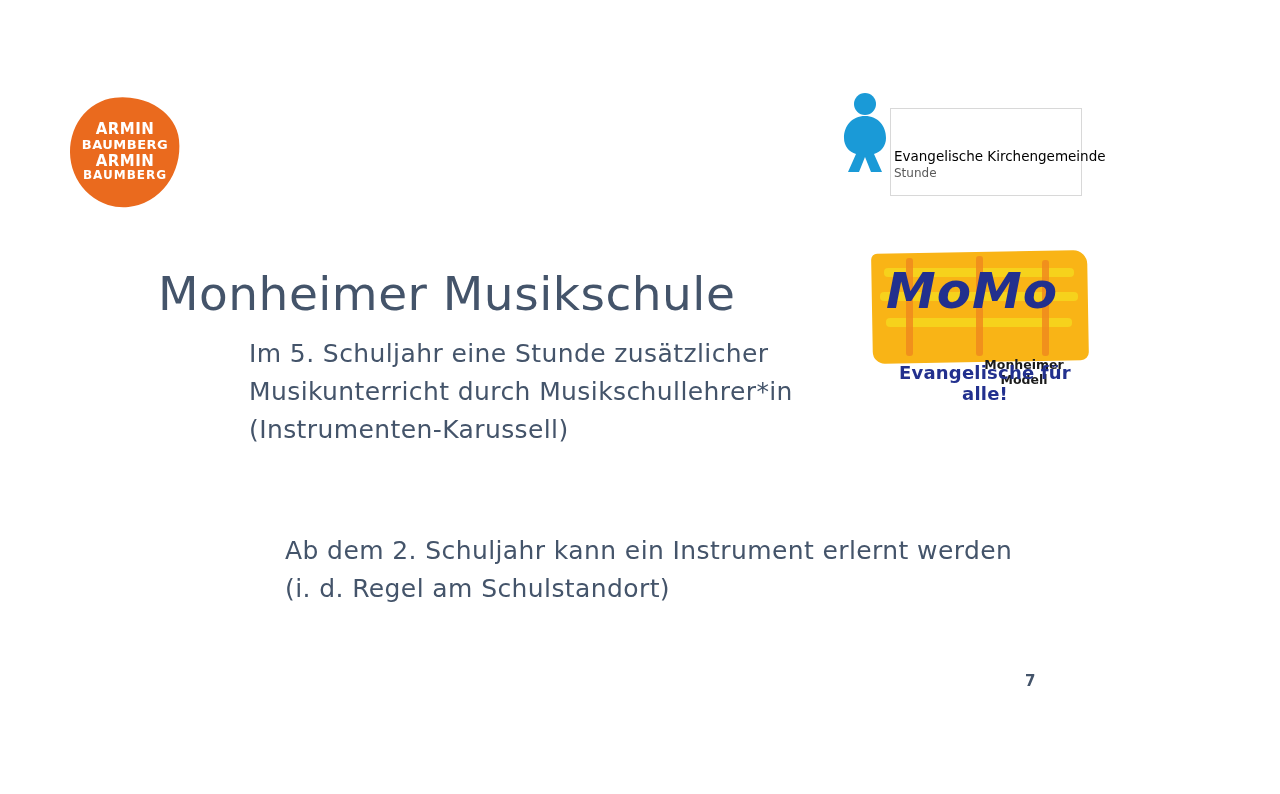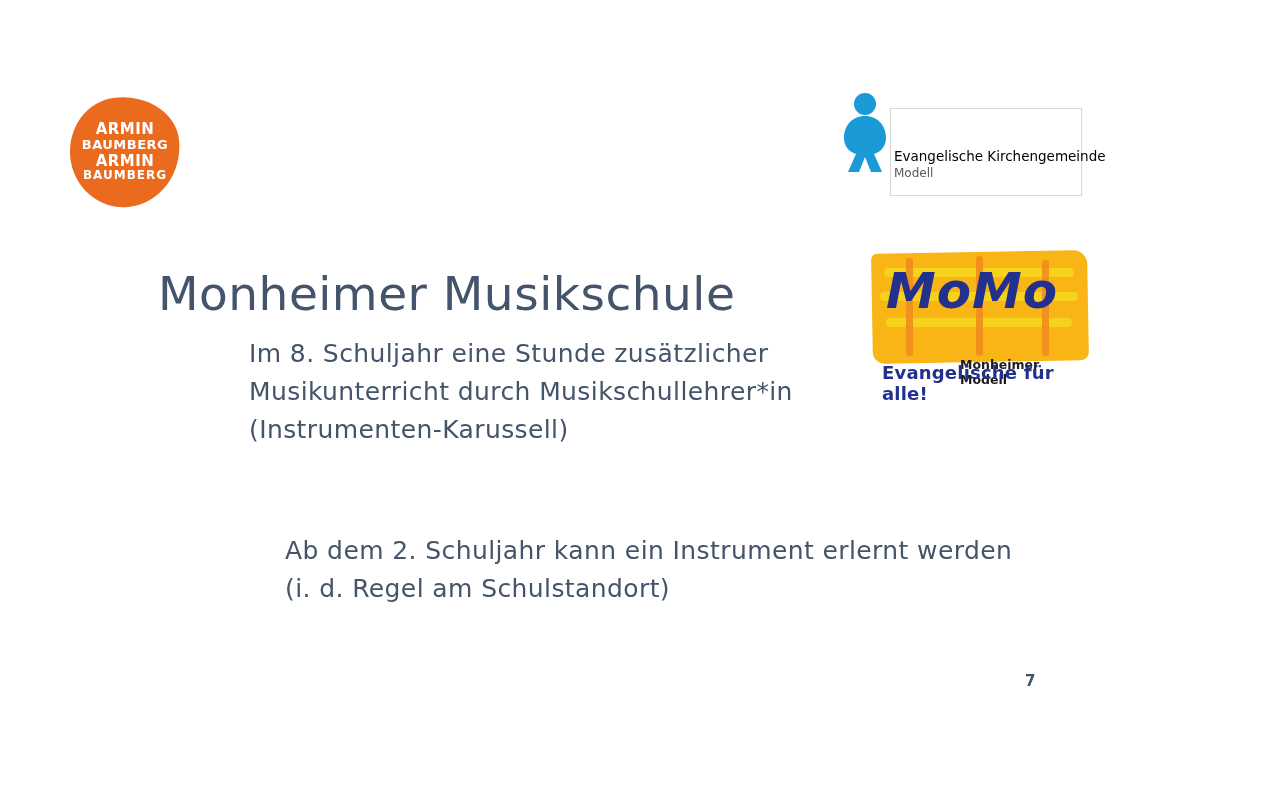--- a/index.html
+++ b/index.html
@@ -118,20 +118,21 @@
   .para-1 { top: 335px; width: 640px; }
   .para-2 { top: 532px; width: 730px; margin-left: 36px; }
 
   
   .momo-logo {
     position: absolute;
     left: 872px;
     top: 252px;
     width: 216px;
     height: 140px;
+    text-align: center;
   }
   .momo-bg {
     position: absolute;
     left: 0;
     top: 0;
     width: 216px;
     height: 110px;
     background: #f9b416;
     border-radius: 6px 14px 8px 12px;
     transform: rotate(-1deg);
@@ -205,26 +206,26 @@
   </div>
 </div>
 
 <div class="ekg-logo">
   <div class="ekg-box"></div>
   <svg class="ekg-figure" viewBox="0 0 74 84">
     <circle cx="37" cy="12" r="11" fill="#1a9ad7"></circle>
     <path d="M37 24 C24 24 16 34 16 46 C16 54 21 60 28 62 L20 80 L31 80 L37 65 L43 80 L54 80 L46 62 C53 60 58 54 58 46 C58 34 50 24 37 24 Z" fill="#1a9ad7"></path>
   </svg>
   <div class="ekg-line1">Evangelische Kirchengemeinde</div>
-  <div class="ekg-line2">Modell</div>
+  <div class="ekg-line2">Stunde</div>
 </div>
 
 <div class="slide-title">Monheimer Musikschule</div>
 
-<div class="body-block para-1">Im 8. Schuljahr eine Stunde zusätzlicher  Musikunterricht durch Musikschullehrer*in (Instrumenten-Karussell)</div>
+<div class="body-block para-1">Im 5. Schuljahr eine Stunde zusätzlicher  Musikunterricht durch Musikschullehrer*in (Instrumenten-Karussell)</div>
 <div class="body-block para-2">Ab dem 2. Schuljahr kann ein Instrument erlernt werden (i. d. Regel am Schulstandort)</div>
 
 <div class="momo-logo">
   <div class="momo-bg"></div>
   <div class="momo-stripe" style="left:12px; top:16px; width:190px;"></div>
   <div class="momo-stripe" style="left:8px; top:40px; width:198px;"></div>
   <div class="momo-stripe" style="left:14px; top:66px; width:186px;"></div>
   <div class="momo-vbar" style="left:34px; top:6px; height:98px;"></div>
   <div class="momo-vbar" style="left:104px; top:4px; height:100px;"></div>
   <div class="momo-vbar" style="left:170px; top:8px; height:96px;"></div>

